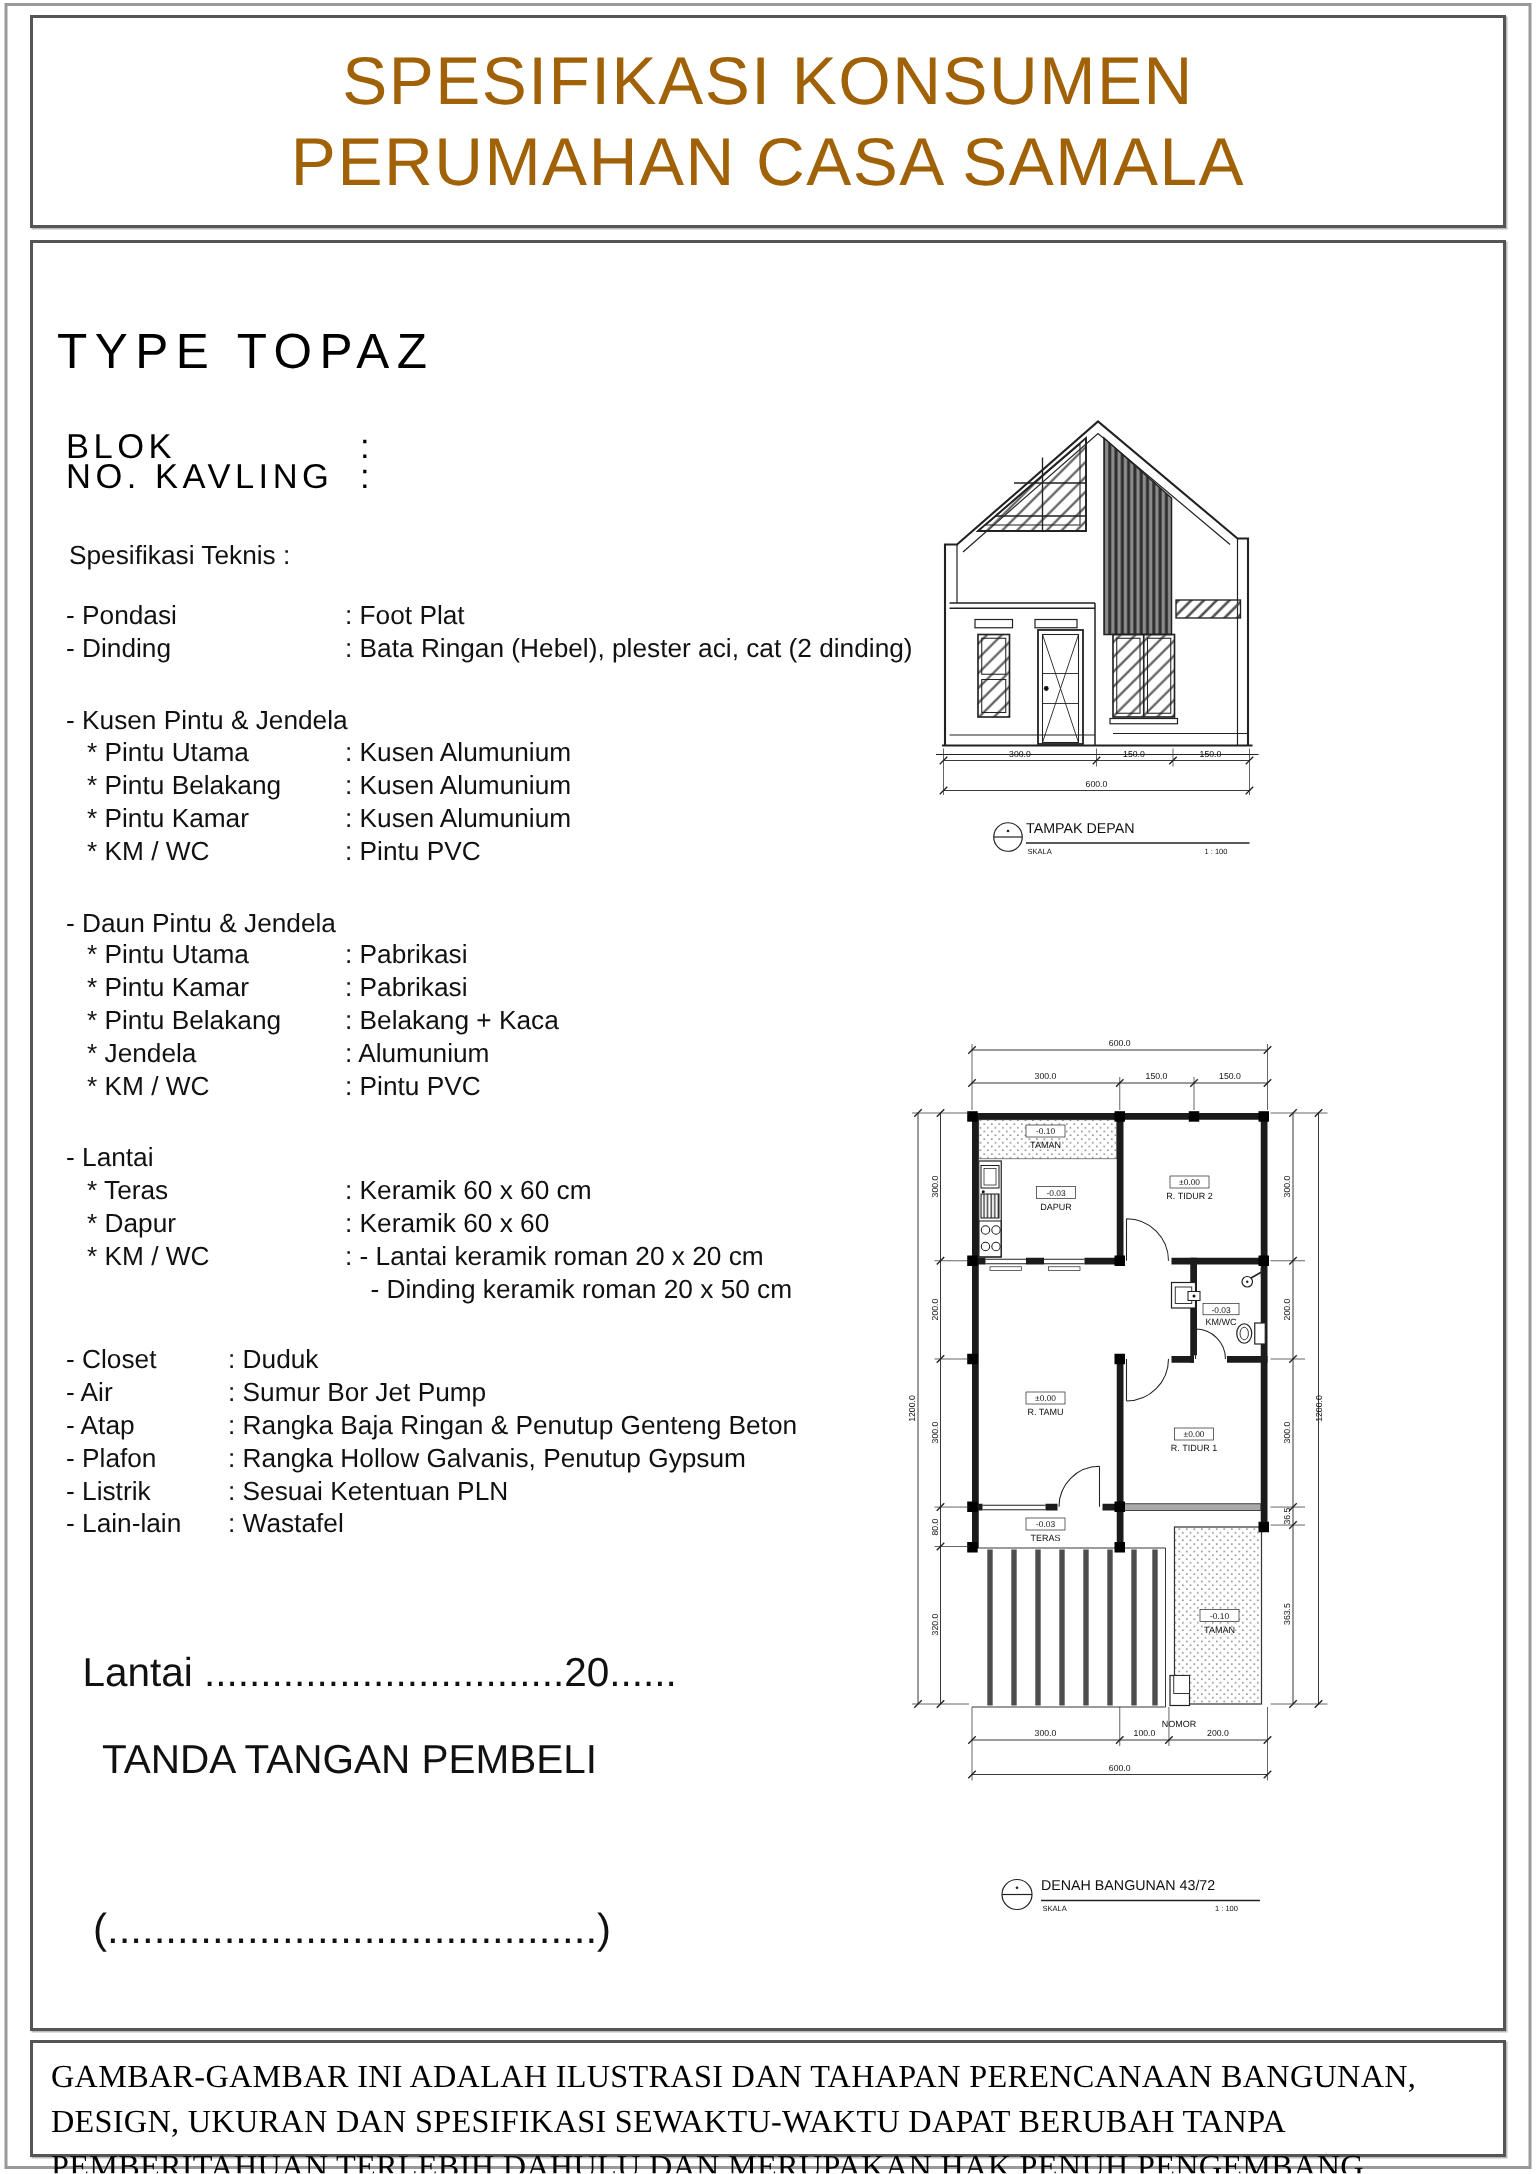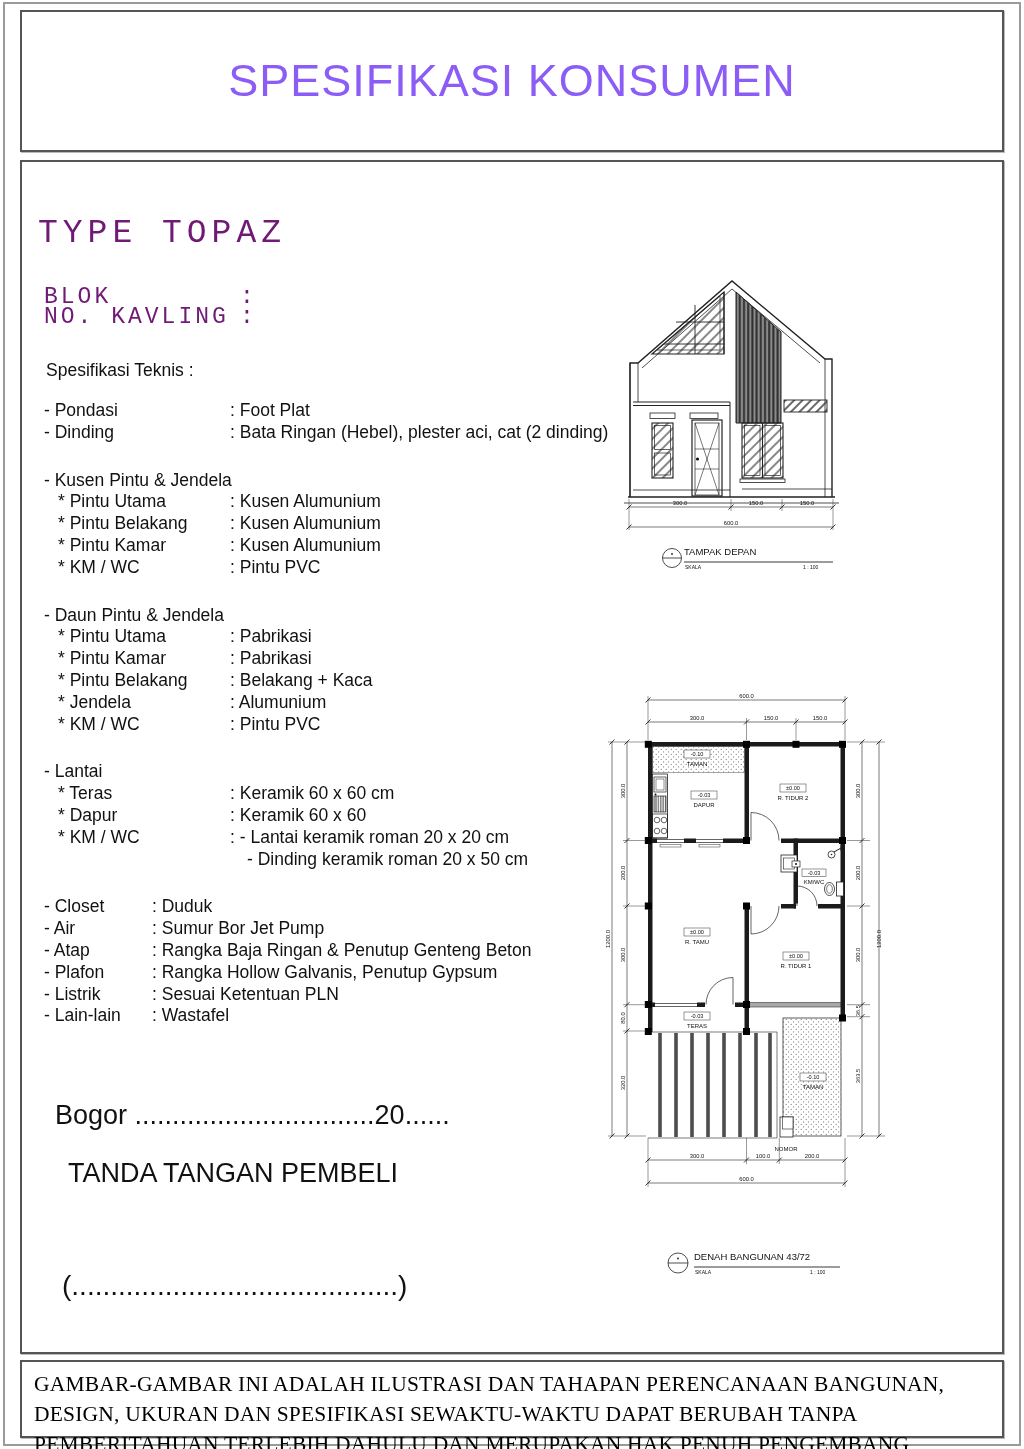--- a/index.html
+++ b/index.html
@@ -1,25 +1,25 @@
 <!DOCTYPE html>
 <html><head>
 <meta charset="utf-8">
 <style>
   html,body{margin:0;padding:0;background:#fff}
   .page{position:relative;width:1024px;height:1449px;background:#fff;overflow:hidden;
         font-family:"Liberation Sans",sans-serif;color:#111}
   .outer-border{position:absolute;left:3px;top:2px;right:3px;bottom:3px;border:2px solid #9a9a9a}
   .box{position:absolute;left:20px;width:980px;border:2px solid #555;background:#fff;box-shadow:1px 1px 0 #bbb}
   .title-box{top:10px;height:138px;display:flex;flex-direction:column;justify-content:center;align-items:center}
-  .title-box .t{font-size:45px;line-height:54px;letter-spacing:1px;color:#8b5cf6;text-align:right}
+  .title-box .t{font-size:45px;line-height:54px;letter-spacing:1px;color:#a16207;text-align:right}
   .main-box{top:160px;height:1190px}
   .footer-box{top:1360px;height:74px}
   .footer-text{padding:7px 12px 0 12px;font-family:"Liberation Serif",serif;font-size:21.5px;line-height:1.4;letter-spacing:.2px;color:#000}
-  .cad{font-family:Liberation Mono, monospace;color:#701a75}
+  .cad{font-family:Liberation Sans, sans-serif;color:#000000}
   .type-title{position:absolute;left:38px;top:215px;font-size:33px;letter-spacing:5px}
   .cadrow{position:absolute;left:44px;font-size:23px;letter-spacing:3px;white-space:nowrap}
   .cadrow .colon{position:absolute;left:196px}
   .spec-head{position:absolute;left:46px;top:360px;font-size:17.5px}
   .spec-list{position:absolute;left:44px;top:400px;width:580px;font-size:17.5px}
   .spec-row{position:relative;height:21.8px;line-height:21.8px;white-space:nowrap}
   .spec-row.sub .lab{margin-left:14px}
   .spec-row .val{position:absolute;left:186px;top:0}
   .spec-row.item2 .val{left:108px}
   .spec-row.cont .val{left:203px}
@@ -38,20 +38,21 @@
   .scl{font-size:5px}
 </style>
 </head>
 <body>
 
 <div class="page">
   <div class="outer-border"></div>
 
   <div class="box title-box">
     <div class="t">SPESIFIKASI KONSUMEN</div>
+    <div class="t">PERUMAHAN CASA SAMALA</div>
   </div>
 
   <div class="box main-box"></div>
 
   <div class="cad type-title">TYPE TOPAZ</div>
   <div class="cad cadrow" style="top:284px">
     <span>BLOK</span>
     <span class="colon">:</span>
   </div>
   <div class="cad cadrow" style="top:304px">
@@ -84,21 +85,21 @@
       <div class="spec-row cont"><span class="lab"></span><span class="val">- Dinding keramik roman 20 x 50 cm</span></div>
       <div class="spec-gap"></div>
       <div class="spec-row item2"><span class="lab">- Closet</span><span class="val">: Duduk</span></div>
       <div class="spec-row item2"><span class="lab">- Air</span><span class="val">: Sumur Bor Jet Pump</span></div>
       <div class="spec-row item2"><span class="lab">- Atap</span><span class="val">: Rangka Baja Ringan &amp; Penutup Genteng Beton</span></div>
       <div class="spec-row item2"><span class="lab">- Plafon</span><span class="val">: Rangka Hollow Galvanis, Penutup Gypsum</span></div>
       <div class="spec-row item2"><span class="lab">- Listrik</span><span class="val">: Sesuai Ketentuan PLN</span></div>
       <div class="spec-row item2"><span class="lab">- Lain-lain</span><span class="val">: Wastafel</span></div>
     </div>
 
-  <div class="sig-bogor">Bogor ................................20......</div>
+  <div class="sig-bogor">Lantai ................................20......</div>
   <div class="sig-tanda">TANDA TANGAN PEMBELI</div>
   <div class="sig-paren">(..........................................)</div>
 
   <svg style="left:600px;top:262px" width="300" height="320" viewBox="0 0 300 320">
     <defs>
       <pattern id="eGlass" width="7" height="7" patternUnits="userSpaceOnUse" patternTransform="rotate(45)">
         <line x1="1" y1="0" x2="1" y2="7" stroke="#555" stroke-width="1.4"></line>
       </pattern>
       <pattern id="eFascia" width="6" height="6" patternUnits="userSpaceOnUse" patternTransform="rotate(45)">
         <line x1="1" y1="0" x2="1" y2="6" stroke="#444" stroke-width="1.6"></line>

